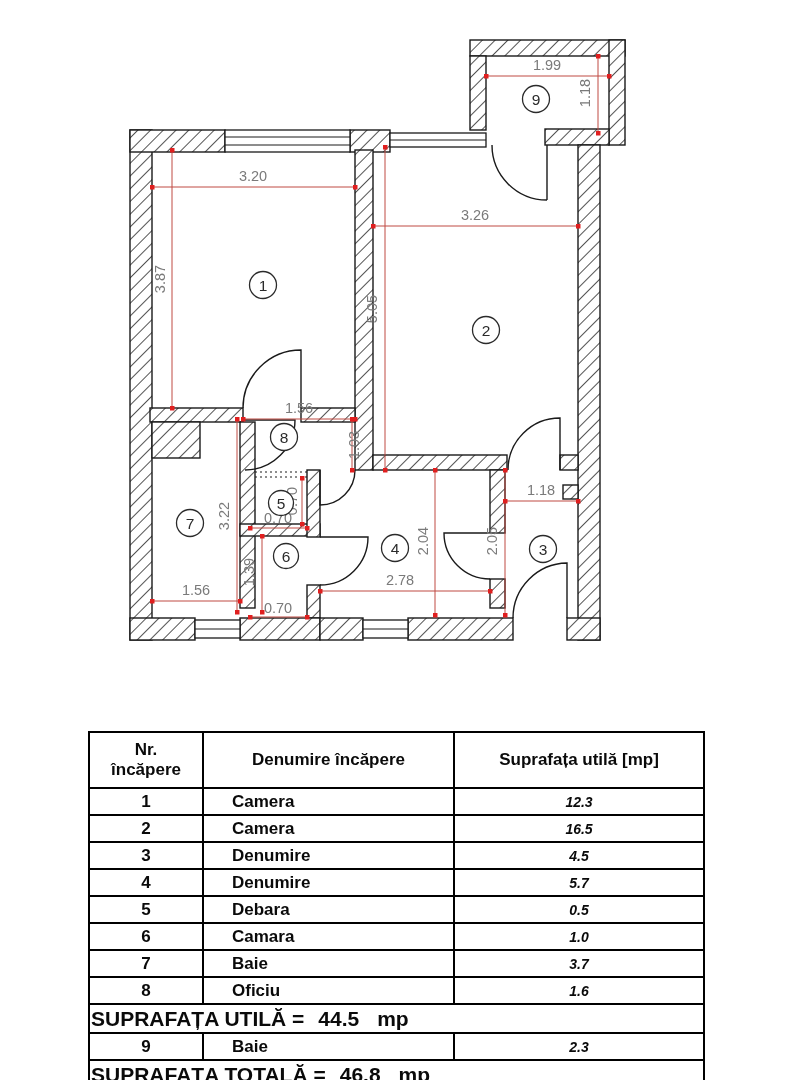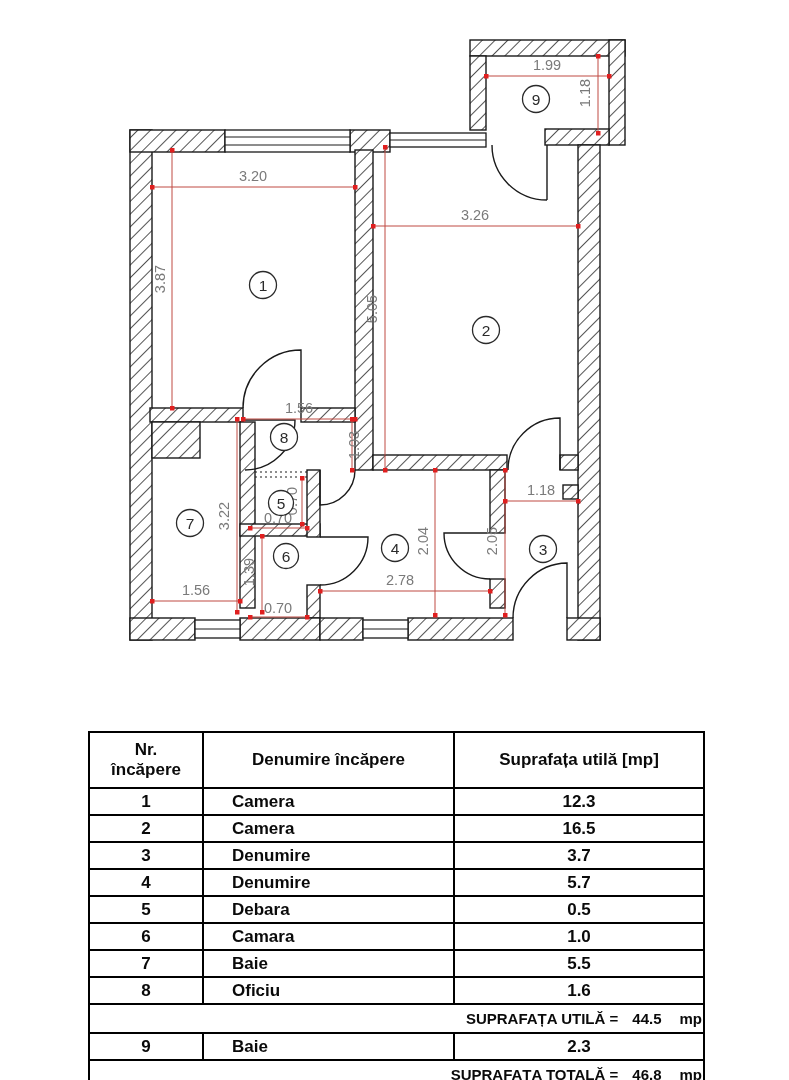--- a/index.html
+++ b/index.html
@@ -14,23 +14,23 @@
   .dimline line{stroke-width:1;}
   .dimtxt text{font-size:14.5px;font-family:"Liberation Sans",sans-serif;}
   .roomnum circle{fill:#ffffff;stroke:#2b2b2b;stroke-width:1.3;}
   .roomnum text{font-size:15.5px;fill:#2b2b2b;text-anchor:middle;font-family:"Liberation Sans",sans-serif;}
   .table-wrap{position:absolute;left:88px;top:731px;width:615px;}
   table{border-collapse:collapse;width:100%;table-layout:fixed;color:#0a0a0a;}
   th,td{border:2.6px solid #000;font-weight:bold;overflow:hidden;}
   th{height:52px;font-size:17px;text-align:center;line-height:1.15;}
   td{height:23px;font-size:17px;}
   td.c{text-align:center;}
-  td.area{font-size:17px;}
+  td.area{font-size:14px;font-style:italic;}
   td.name{text-align:left;padding-left:28px;}
-  td.foot{height:25px;text-align:right;font-size:15px;}
+  td.foot{height:25px;text-align:left;font-size:21px;}
   td.foot .val{margin-left:14px;}
   td.foot .unit{margin-left:18px;}
 </style>
 </head>
 <body>
 
 <div class="page">
 
 <svg class="plan" width="789" height="712" viewBox="0 0 789 712">
   <defs>
@@ -211,41 +211,41 @@
         <td class="c area">12.3</td>
       </tr>
       <tr>
         <td class="c">2</td>
         <td class="name">Camera</td>
         <td class="c area">16.5</td>
       </tr>
       <tr>
         <td class="c">3</td>
         <td class="name">Denumire</td>
-        <td class="c area">3.7</td>
+        <td class="c area">4.5</td>
       </tr>
       <tr>
         <td class="c">4</td>
         <td class="name">Denumire</td>
         <td class="c area">5.7</td>
       </tr>
       <tr>
         <td class="c">5</td>
         <td class="name">Debara</td>
         <td class="c area">0.5</td>
       </tr>
       <tr>
         <td class="c">6</td>
         <td class="name">Camara</td>
         <td class="c area">1.0</td>
       </tr>
       <tr>
         <td class="c">7</td>
         <td class="name">Baie</td>
-        <td class="c area">5.5</td>
+        <td class="c area">3.7</td>
       </tr>
       <tr>
         <td class="c">8</td>
         <td class="name">Oficiu</td>
         <td class="c area">1.6</td>
       </tr>
       <tr>
         <td class="foot" colspan="3">
           <span>SUPRAFAȚA UTILĂ =</span><span class="val">44.5</span><span class="unit">mp</span>
         </td>

